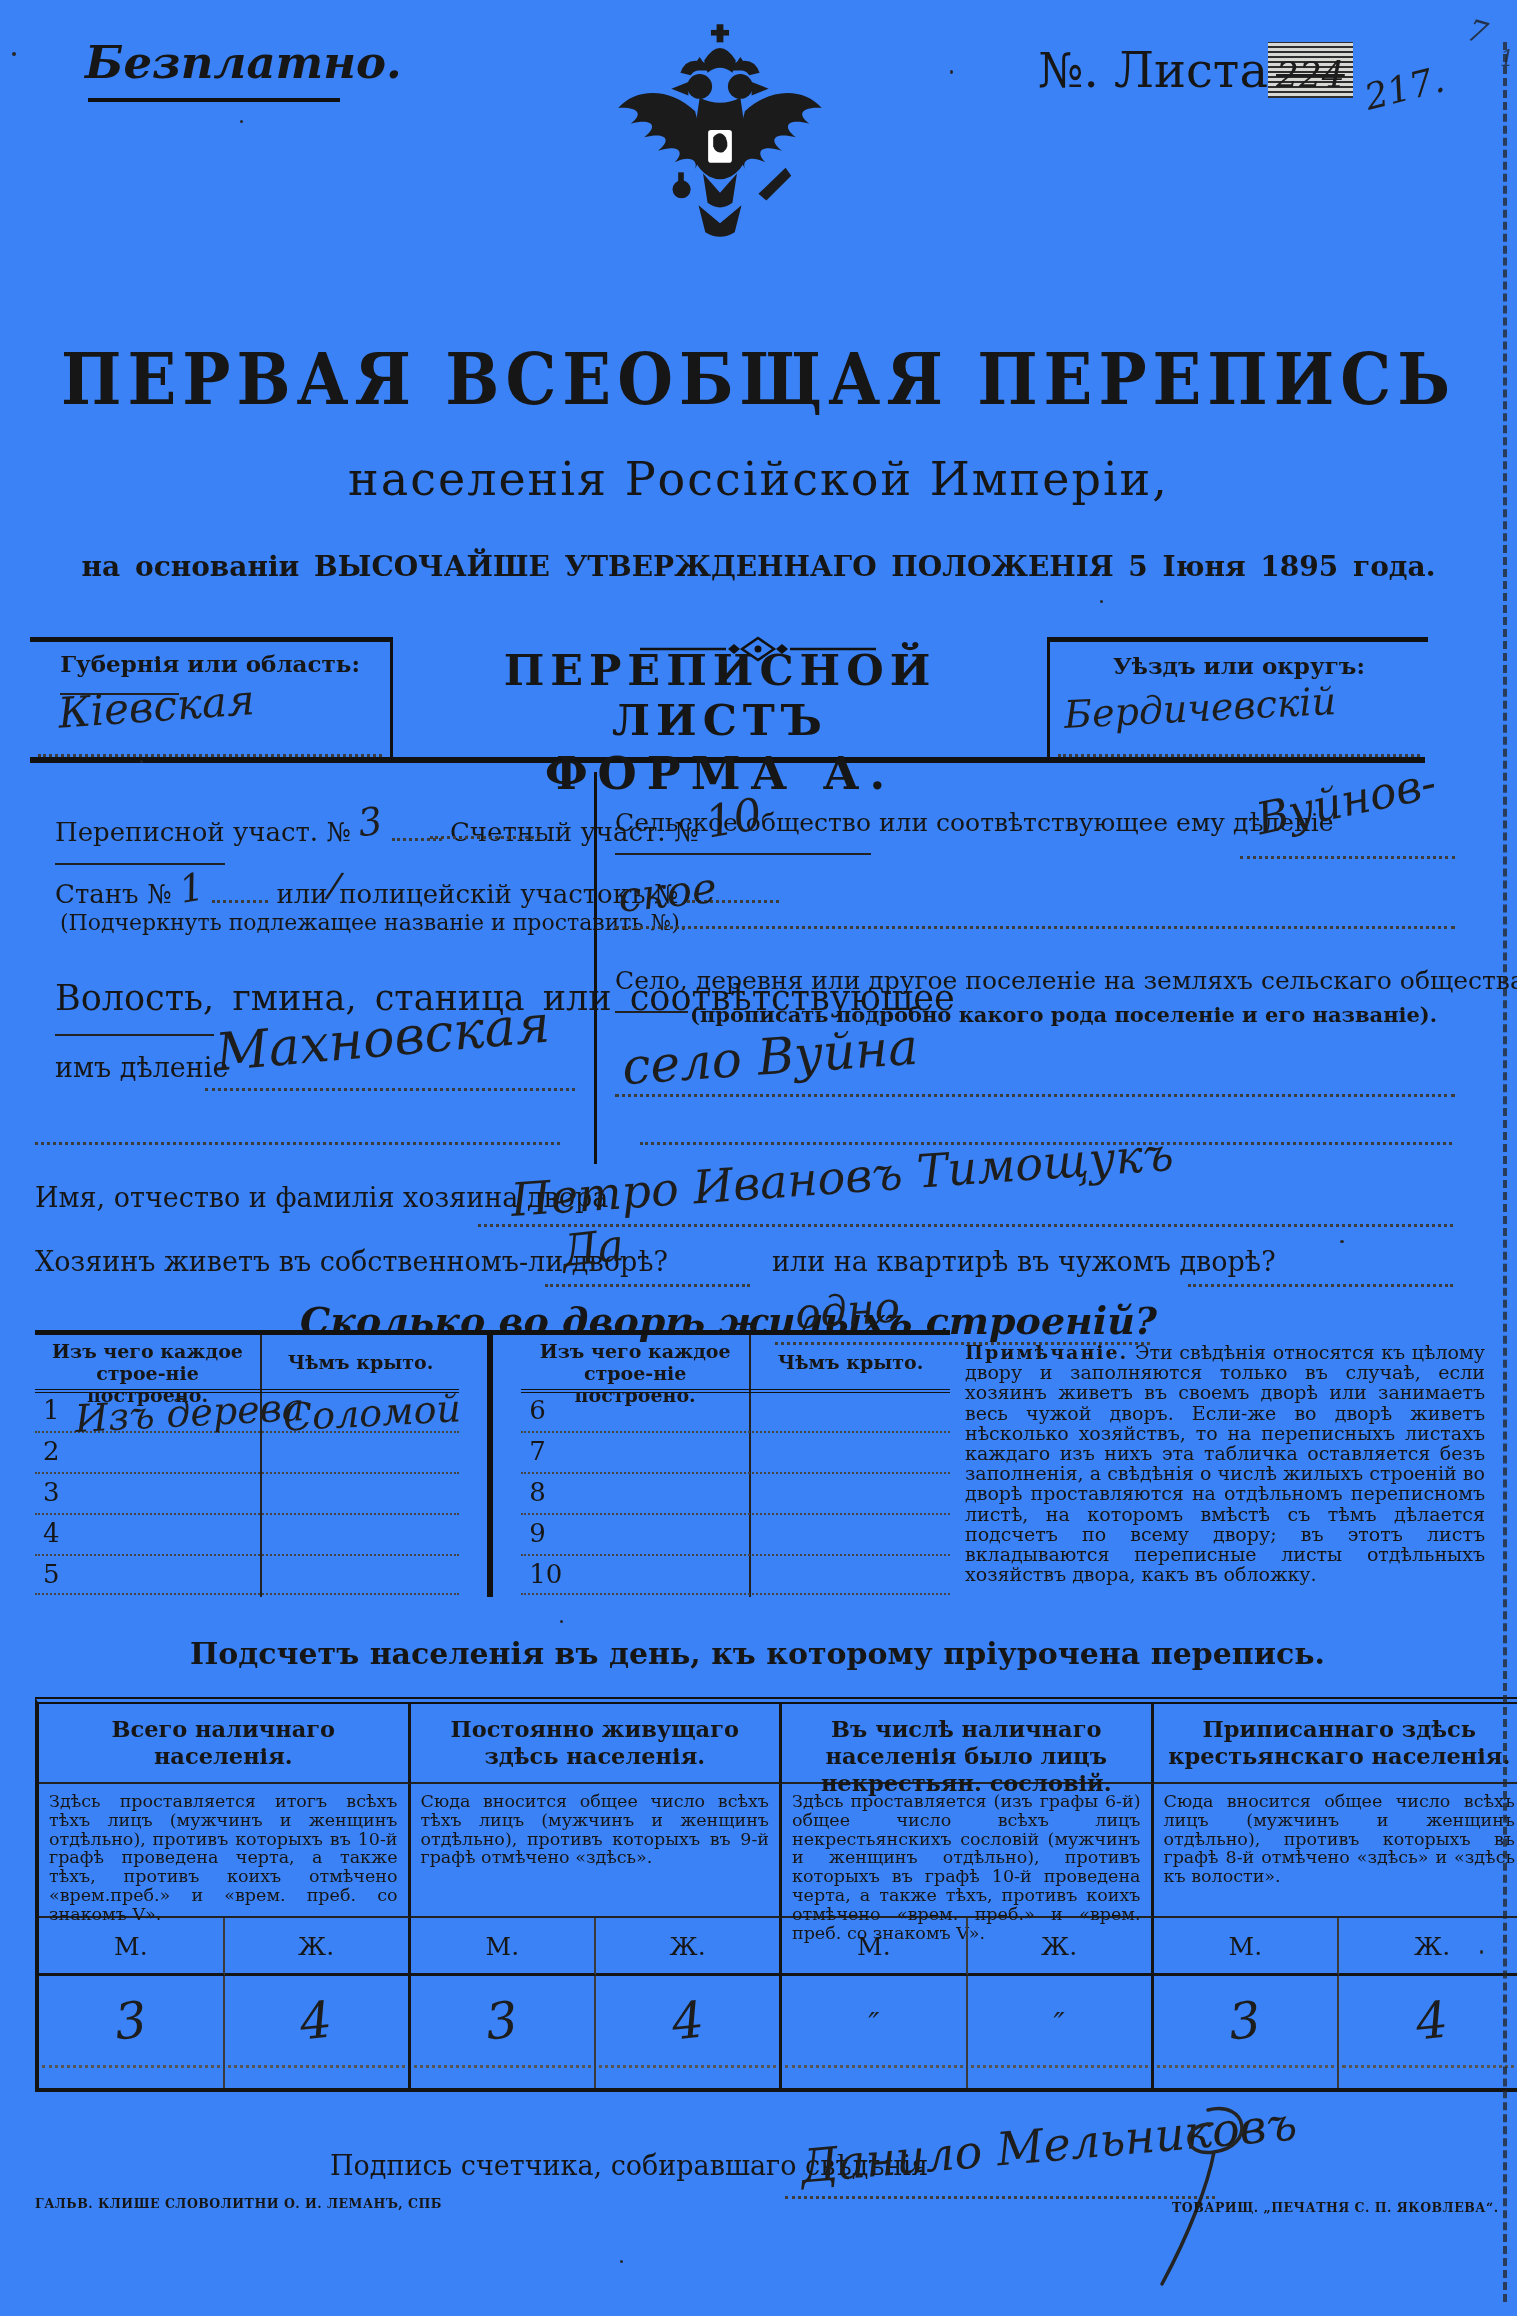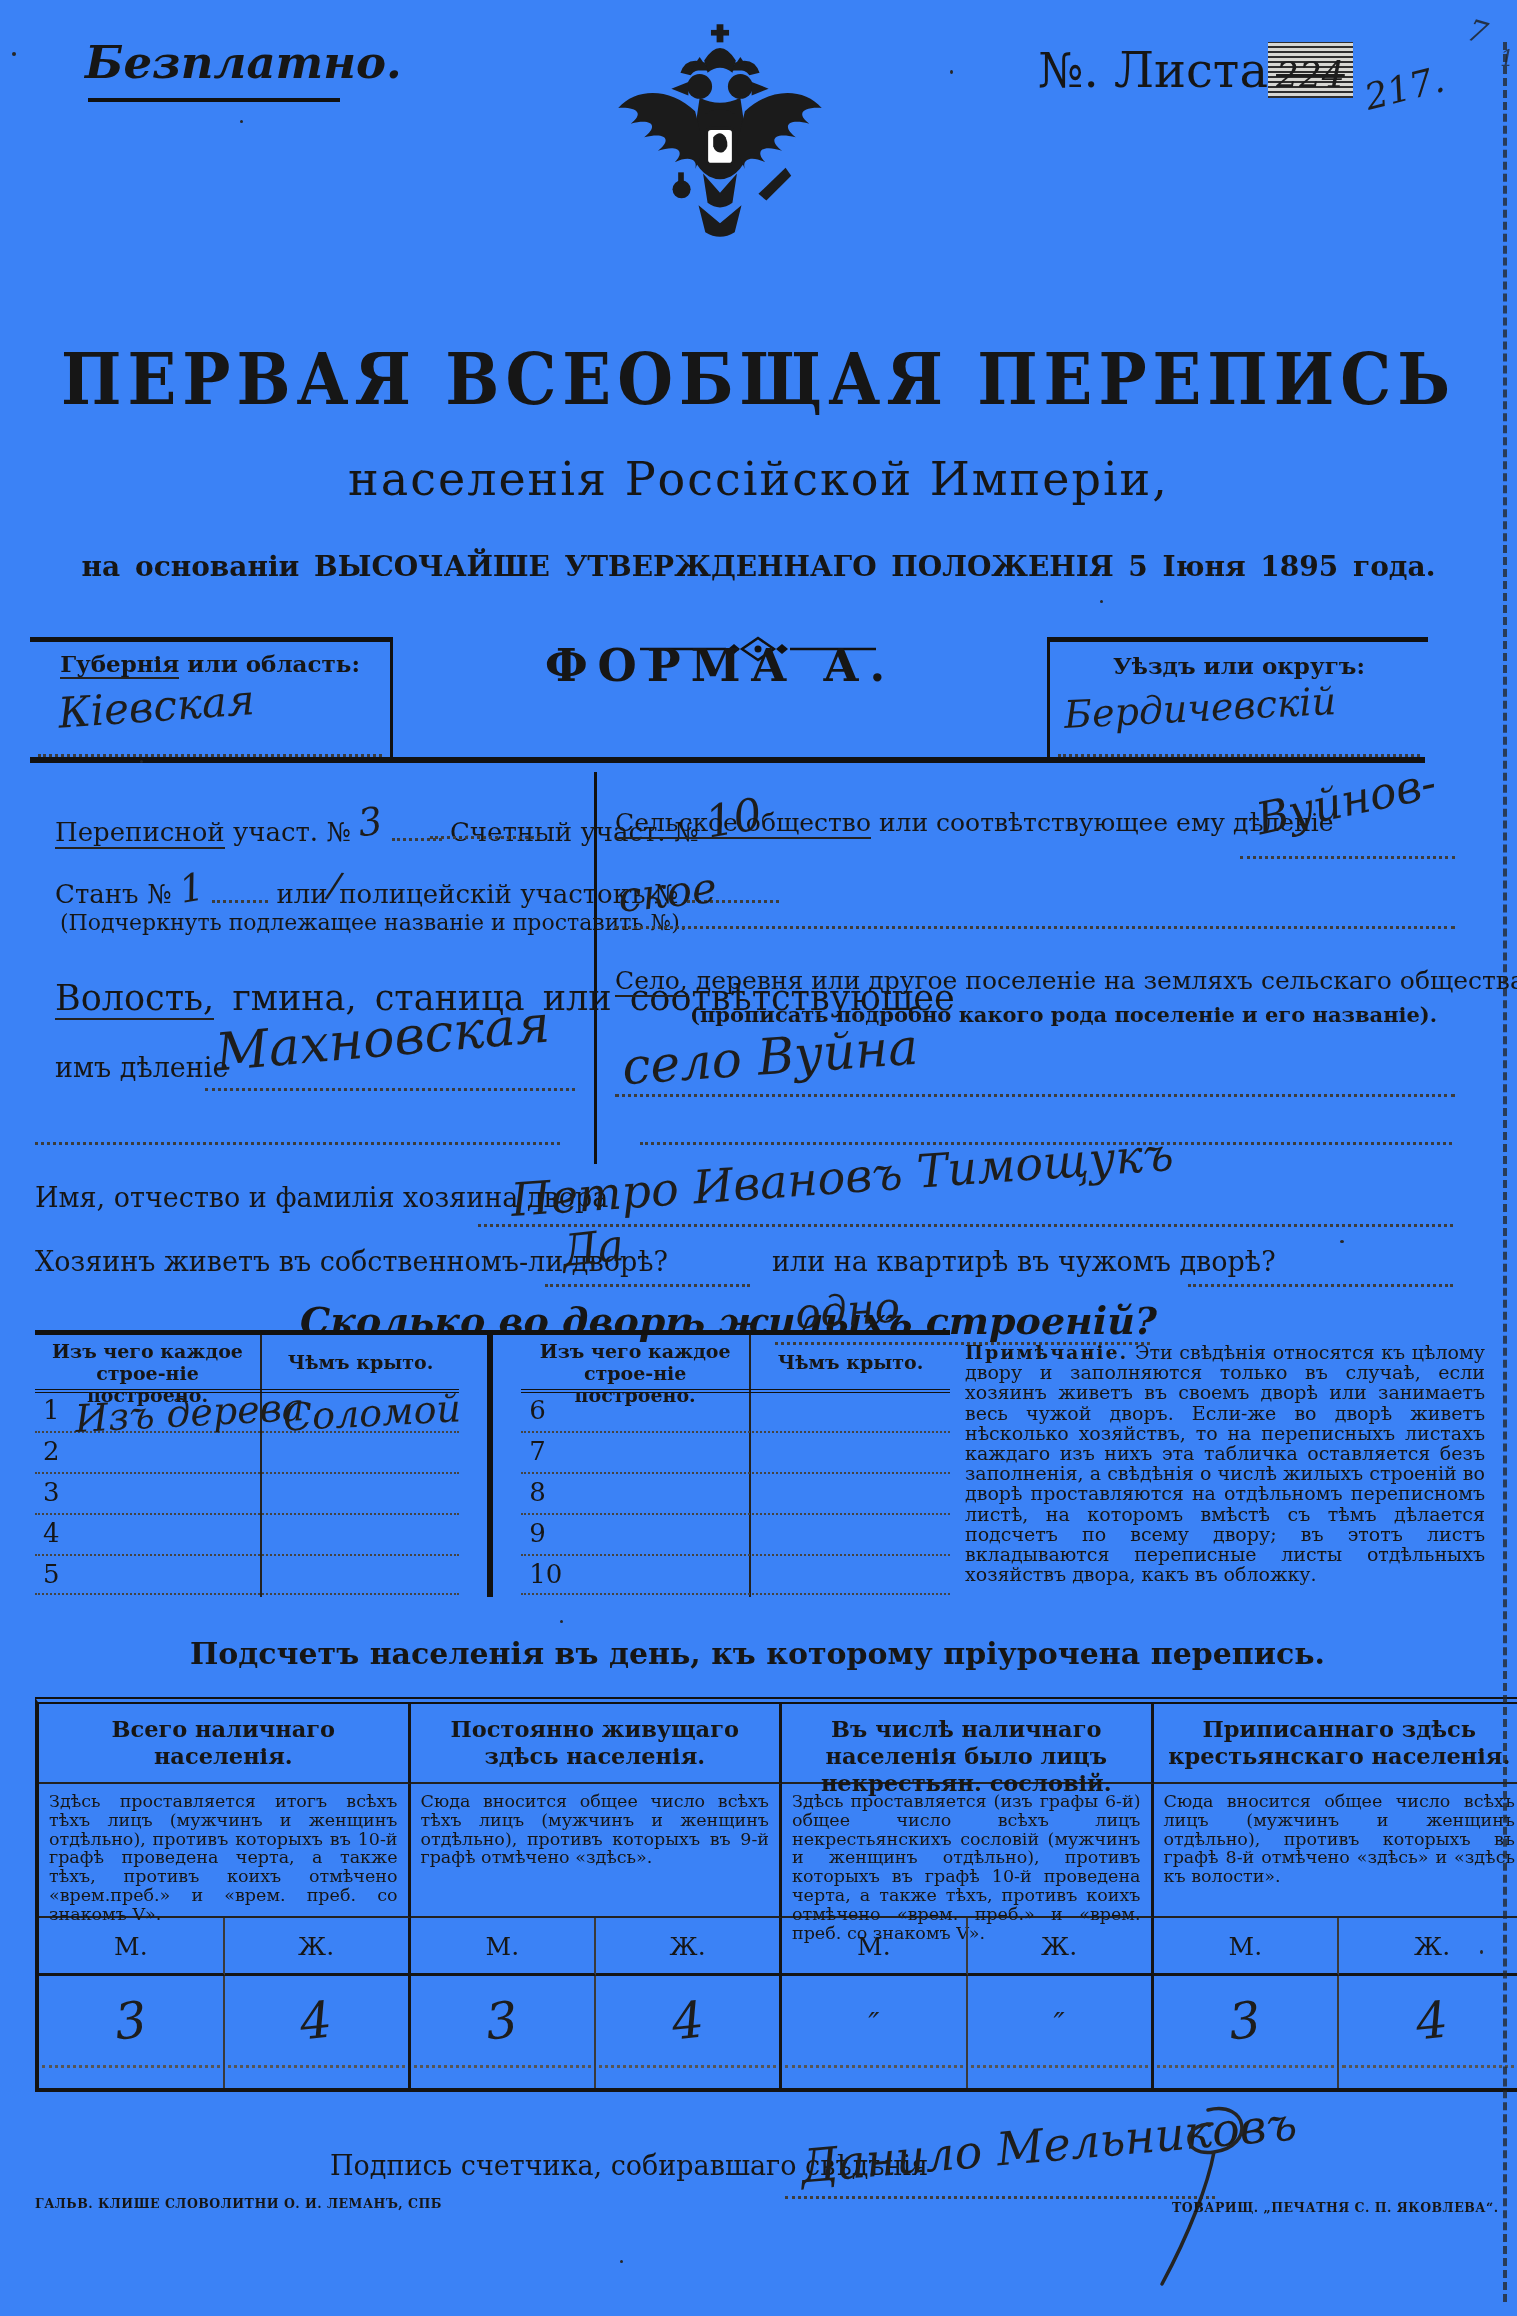--- a/index.html
+++ b/index.html
@@ -1,21 +1,21 @@
 <!DOCTYPE html>
 <html><head>
 <meta charset="utf-8">
 <style>
   html,body{margin:0;padding:0;background:#e8e8e4;}
   .page{position:relative;width:1517px;height:2316px;background:#3b82f6;
         font-family:"DejaVu Serif", "Liberation Serif", serif;color:#161616;overflow:hidden;margin:0 auto;}
   .abs{position:absolute;}
   .hw{font-family:"DejaVu Serif", serif;font-style:italic;color:#1d1d1d;white-space:nowrap;}
   .dotline{position:absolute;height:0;border-bottom:3px dotted #3c3c3c;}
-  .ul{border-bottom:2px solid #222;padding-bottom:0;}
+  .ul{border-bottom:2px solid #222;padding-bottom:16px;}
   .center{text-align:center;}
   .nowrap{white-space:nowrap;}
 
   
   .band{position:absolute;left:30px;top:637px;width:1395px;height:120px;border-bottom:6px solid #111;}
   .band .cellL{position:absolute;left:0;top:0;width:360px;height:100%;border-top:5px solid #111;border-right:3px solid #111;}
   .band .cellC{position:absolute;left:363px;top:0;width:654px;height:100%;}
   .band .cellR{position:absolute;left:1017px;top:0;width:378px;height:100%;border-top:5px solid #111;border-left:3px solid #111;}
 
   
@@ -112,20 +112,21 @@
 
   <div class="band">
     <div class="cellL">
       <div class="center" style="margin-top:8px;font-size:23px;font-weight:bold;">
         <span class="ul">Губернія</span><span> или область:</span>
       </div>
       <div class="hw" style="position:absolute;left:28px;top:40px;font-size:42px;transform:rotate(-4deg);">Кіевская</div>
       <div class="dotline" style="left:8px;right:8px;bottom:5px;"></div>
     </div>
     <div class="cellC">
+      <div class="center" style="margin-top:8px;font-size:43px;font-weight:bold;letter-spacing:6px;">ПЕРЕПИСНОЙ ЛИСТЪ</div>
       <div class="center" style="margin-top:2px;font-size:45px;font-weight:bold;letter-spacing:10px;">ФОРМА А.</div>
     </div>
     <div class="cellR">
       <div class="center" style="margin-top:10px;font-size:23px;font-weight:bold;">Уѣздъ или округъ:</div>
       <div class="hw" style="position:absolute;left:14px;top:44px;font-size:38px;transform:rotate(-3deg);">Бердичевскій</div>
       <div class="dotline" style="left:8px;right:8px;bottom:5px;"></div>
     </div>
   </div>
 
   <div class="abs" style="left:594px;top:772px;width:3px;height:392px;background:#111;"></div>

